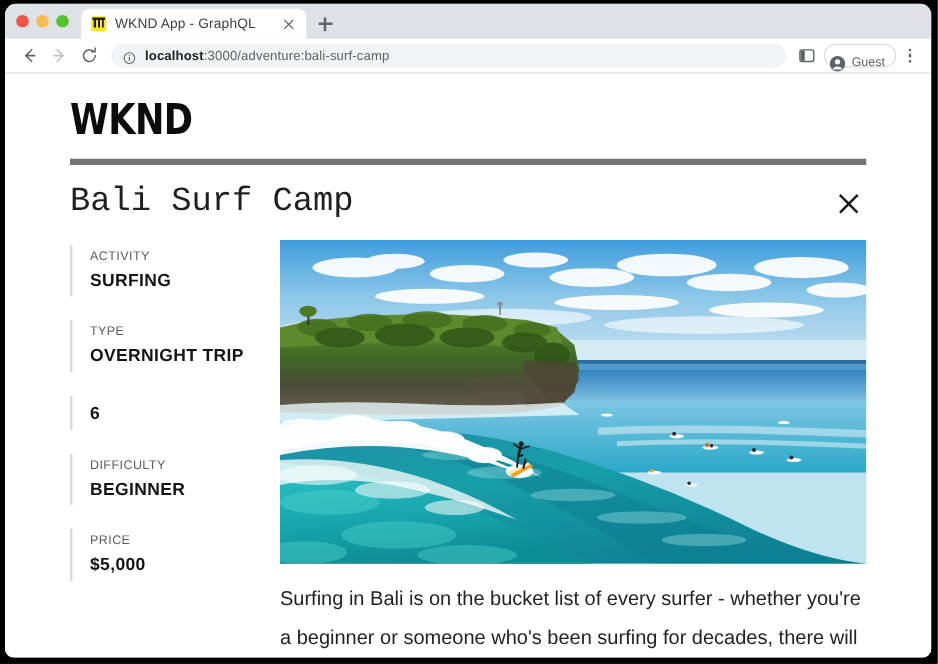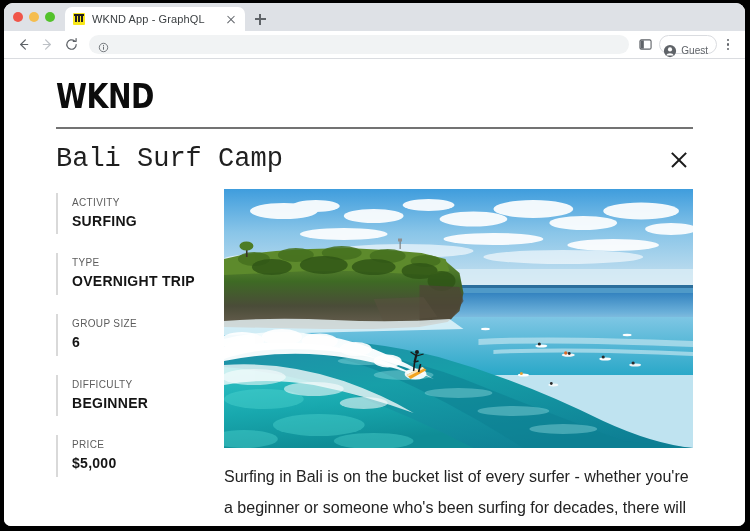--- a/index.html
+++ b/index.html
@@ -216,21 +216,21 @@
     position: relative;
   }
   .page {
     padding: 0 52px;
     box-sizing: border-box;
   }
 
   
   .site-header {
     padding: 20px 0 14px 0;
-    border-bottom: 2px solid #737373;
+    border-bottom: 5px solid #737373;
     text-decoration: underline;
   }
   .wknd-logo {
     font-family: "Liberation Sans Narrow", "DejaVu Sans Condensed", "Liberation Sans", sans-serif;
     font-weight: 700;
     font-size: 34px;
     letter-spacing: -0.5px;
     color: #0c0c0c;
     line-height: 1;
     transform: scaleX(0.92);
@@ -364,20 +364,21 @@
     </div>
 
     <div class="omnibox">
       <span class="info-icon">
         <svg width="11" height="11" viewBox="0 0 12 12" aria-hidden="true">
           <circle cx="6" cy="6" r="4.6" fill="none" stroke="#5f6368" stroke-width="0.9"></circle>
           <rect x="5.5" y="5" width="1" height="3.4" fill="#5f6368"></rect>
           <rect x="5.5" y="3.2" width="1" height="1.1" fill="#5f6368"></rect>
         </svg>
       </span>
+      <span class="url"><b>localhost</b><span>:3000/adventure:bali-surf-camp</span></span>
     </div>
 
     <div class="side-panel-icon">
       <svg width="13" height="13" viewBox="0 0 14 14" aria-hidden="true">
         <rect x="1" y="2" width="12" height="10" rx="1.6" fill="none" stroke="#5f6368" stroke-width="1.2"></rect>
         <rect x="1.6" y="2.6" width="3.6" height="8.8" fill="#5f6368"></rect>
       </svg>
     </div>
 
     <div class="profile-pill">
@@ -415,21 +416,20 @@
         <div class="meta-col">
           <div class="meta-item">
             <div class="meta-label">ACTIVITY</div>
             <div class="meta-value">SURFING</div>
           </div>
           <div class="meta-item">
             <div class="meta-label">TYPE</div>
             <div class="meta-value">OVERNIGHT TRIP</div>
           </div>
           <div class="meta-item">
-            <div class="meta-label">GROUP SIZE</div>
             <div class="meta-value">6</div>
           </div>
           <div class="meta-item">
             <div class="meta-label">DIFFICULTY</div>
             <div class="meta-value">BEGINNER</div>
           </div>
           <div class="meta-item">
             <div class="meta-label">PRICE</div>
             <div class="meta-value">$5,000</div>
           </div>

